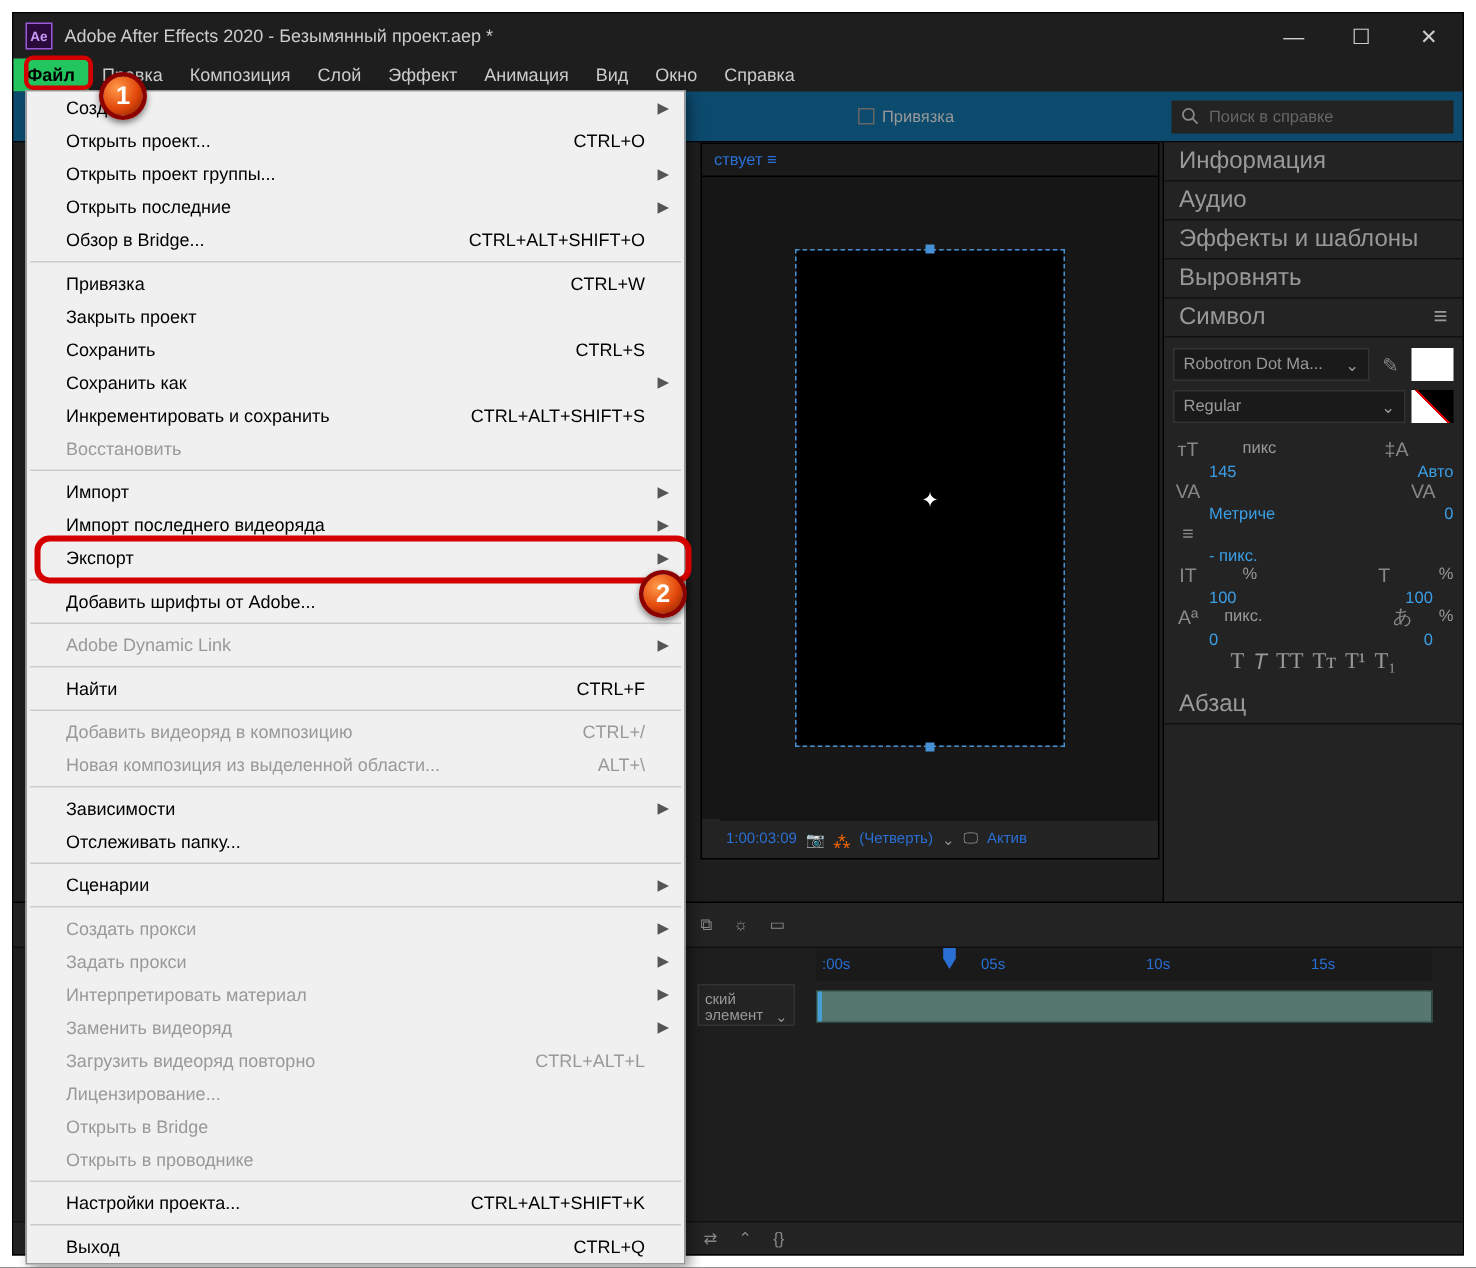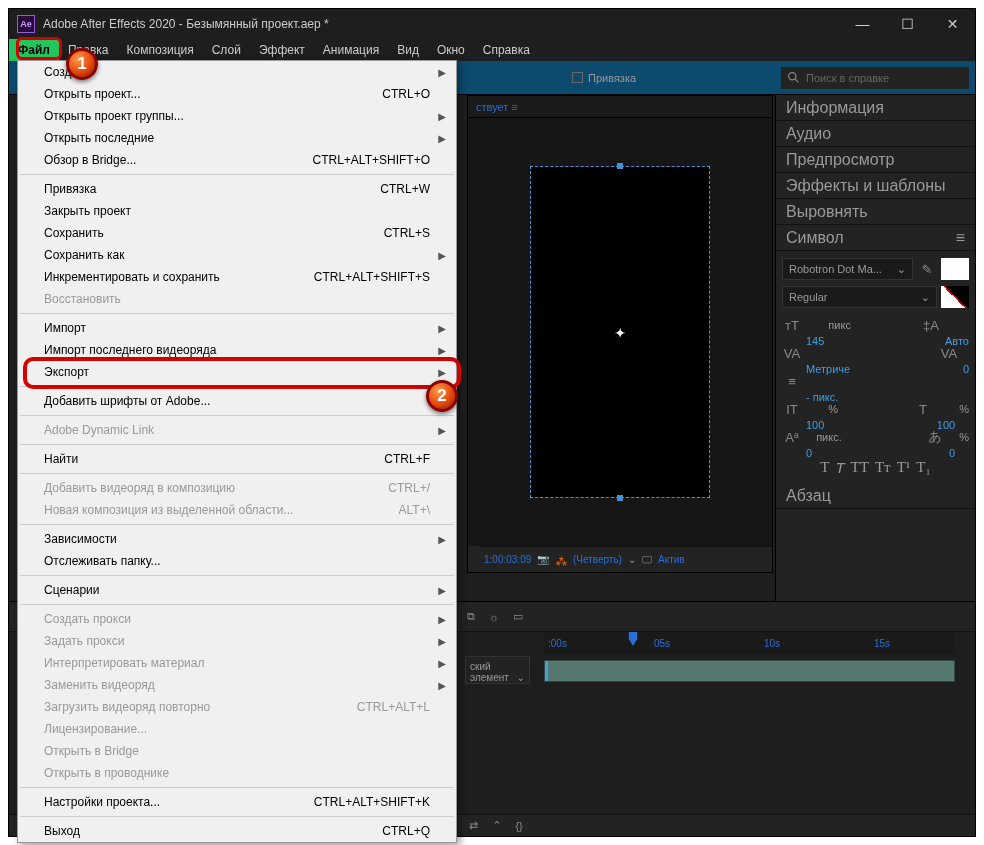--- a/index.html
+++ b/index.html
@@ -118,21 +118,20 @@
         <span style="color:#2a6fd4">(Четверть)</span>
         <span>⌄</span>
         <span>🖵</span>
         <span style="color:#2a6fd4">Актив</span>
       </div>
     </div>
 
     <div class="rpanel">
       <div class="sec">Информация</div>
       <div class="sec">Аудио</div>
-      <div class="sec">Предпросмотр</div>
       <div class="sec">Эффекты и шаблоны</div>
       <div class="sec">Выровнять</div>
       <div class="sec">
           <span>Символ</span>
           <span>≡</span>
         </div>
       <div class="sym">
         <div class="row">
           <div class="dd">
               <span>Robotron Dot Ma...</span>

